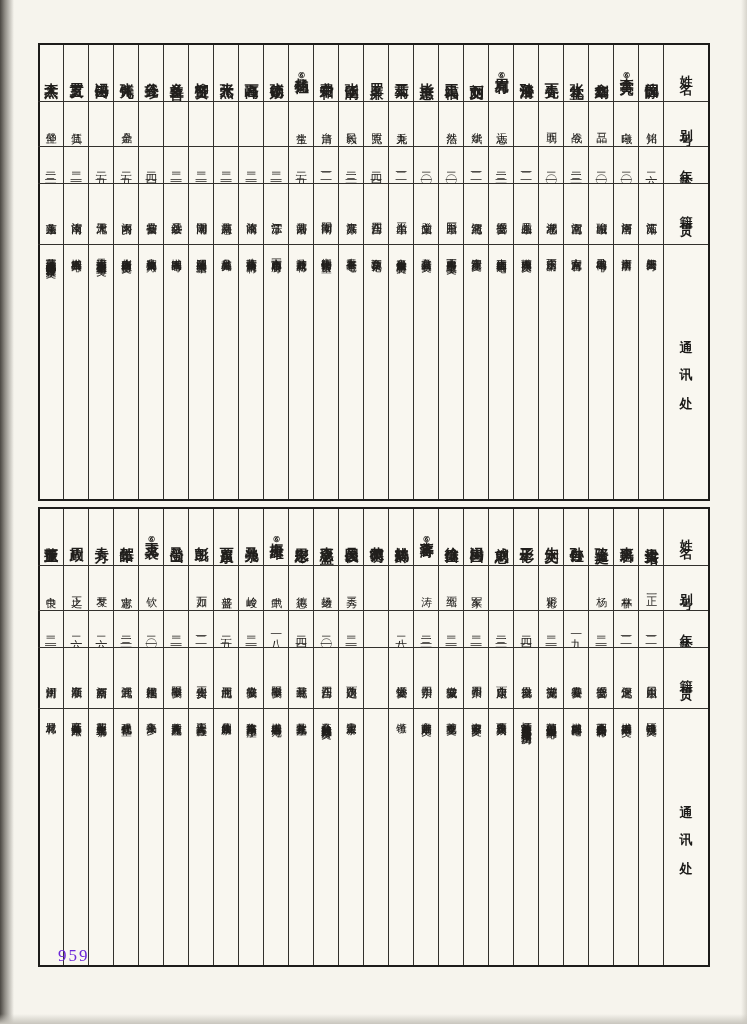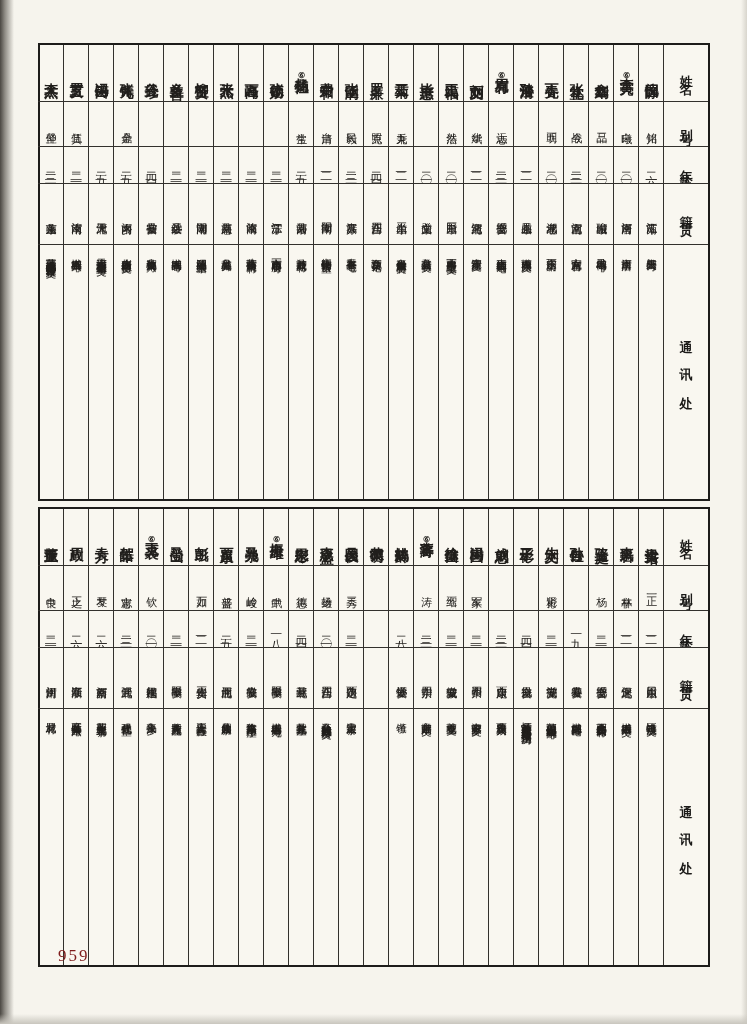--- a/index.html
+++ b/index.html
@@ -47,21 +47,21 @@
   .header-col .cell.name{letter-spacing:0.6em;}
   .header-col .cell.alias{letter-spacing:0.35em;font-size:13px;}
   .header-col .cell.age{letter-spacing:0.35em;font-size:13px;}
   .header-col .cell.native{letter-spacing:0.6em;}
   .header-col .cell.address{justify-content:center;letter-spacing:2.2em;padding-top:0;font-size:13px;line-height:1;}
 
   .mark{font-size:8px;letter-spacing:0;margin-top:1px;}
 
   .page-number{
     position:absolute;left:58px;top:946px;
-    font-size:17px;letter-spacing:2px;color:#7f1d1d;
+    font-size:17px;letter-spacing:2px;color:#6d28d9;
     font-family:"Liberation Serif","DejaVu Serif",serif;
   }
 </style>
 </head>
 <body>
 
 <div class="scan-edge-left"></div>
 <div class="scan-edge-right"></div>
 <div class="scan-edge-bottom"></div>
 

